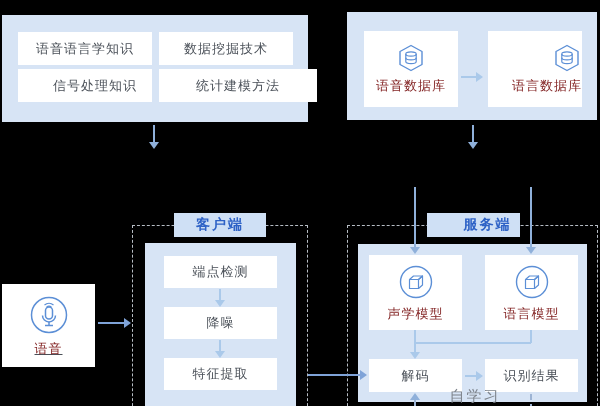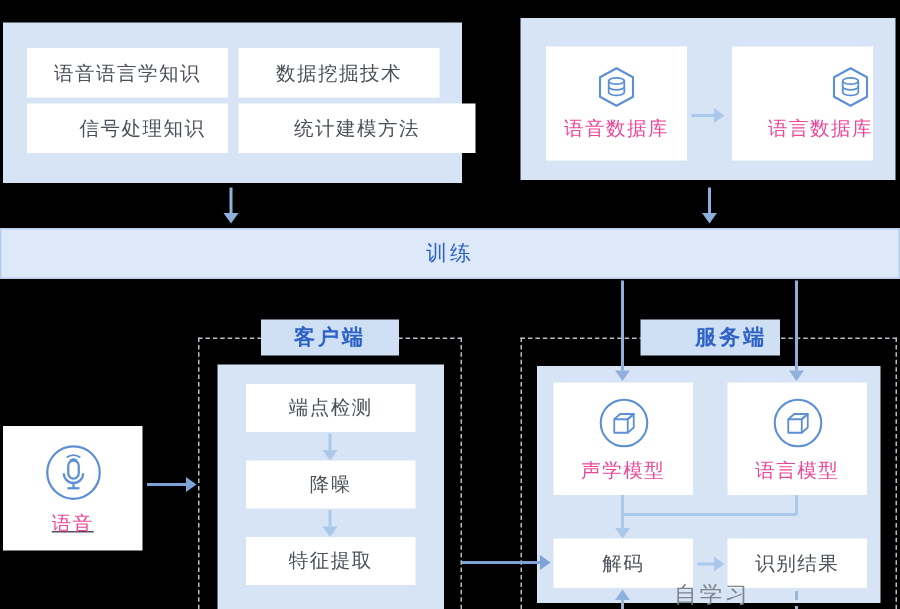--- a/index.html
+++ b/index.html
@@ -27,21 +27,21 @@
   }
   .vline{width:2px;}
   .hline{height:2px;}
   .steel{color:#7fa3d8;}
   .mid{color:#8fb0da;}
   .light{color:#aac9ea;}
   .line{background:currentColor;}
   .ah-down{width:0;height:0;border-left:5px solid transparent;border-right:5px solid transparent;border-top:7px solid currentColor;}
   .ah-right{width:0;height:0;border-top:5px solid transparent;border-bottom:5px solid transparent;border-left:7px solid currentColor;}
   .ah-up{width:0;height:0;border-left:5px solid transparent;border-right:5px solid transparent;border-bottom:7px solid currentColor;}
-  .cardlabel{color:#ec4899;font-size:13px;letter-spacing:1px;margin-top:4px;}
+  .cardlabel{color:#7f1d1d;font-size:13px;letter-spacing:1px;margin-top:4px;}
   .muted{color:#7e848c;font-size:15px;letter-spacing:2px;}
   .z5{z-index:5;}
   .dash-b{border-bottom:2px dashed #9db4d4;}
   .dash-l{border-left:2px dashed #9db4d4;}
   svg{display:block;}
 </style>
 </head>
 <body>
 
 <div class="canvas">
@@ -81,23 +81,20 @@
 
   <div class="abs mid" style="left:148px;top:113px;">
     <div class="abs line vline" style="left:5px;top:0;height:17px;"></div>
     <div class="abs ah-down" style="left:1px;top:17px;"></div>
   </div>
   <div class="abs mid" style="left:467px;top:113px;">
     <div class="abs line vline" style="left:5px;top:0;height:17px;"></div>
     <div class="abs ah-down" style="left:1px;top:17px;"></div>
   </div>
 
-  <div class="abs band" style="left:0;top:140px;width:600px;height:34px;">
-    <span>训练</span>
-  </div>
 
   <div class="abs mid z5" style="left:409px;top:175px;">
     <div class="abs line vline" style="left:5px;top:0;height:60px;width:1.5px;"></div>
     <div class="abs ah-down" style="left:1px;top:60px;"></div>
   </div>
   <div class="abs mid z5" style="left:525px;top:175px;">
     <div class="abs line vline" style="left:5px;top:0;height:60px;width:1.5px;"></div>
     <div class="abs ah-down" style="left:1px;top:60px;"></div>
   </div>
 

